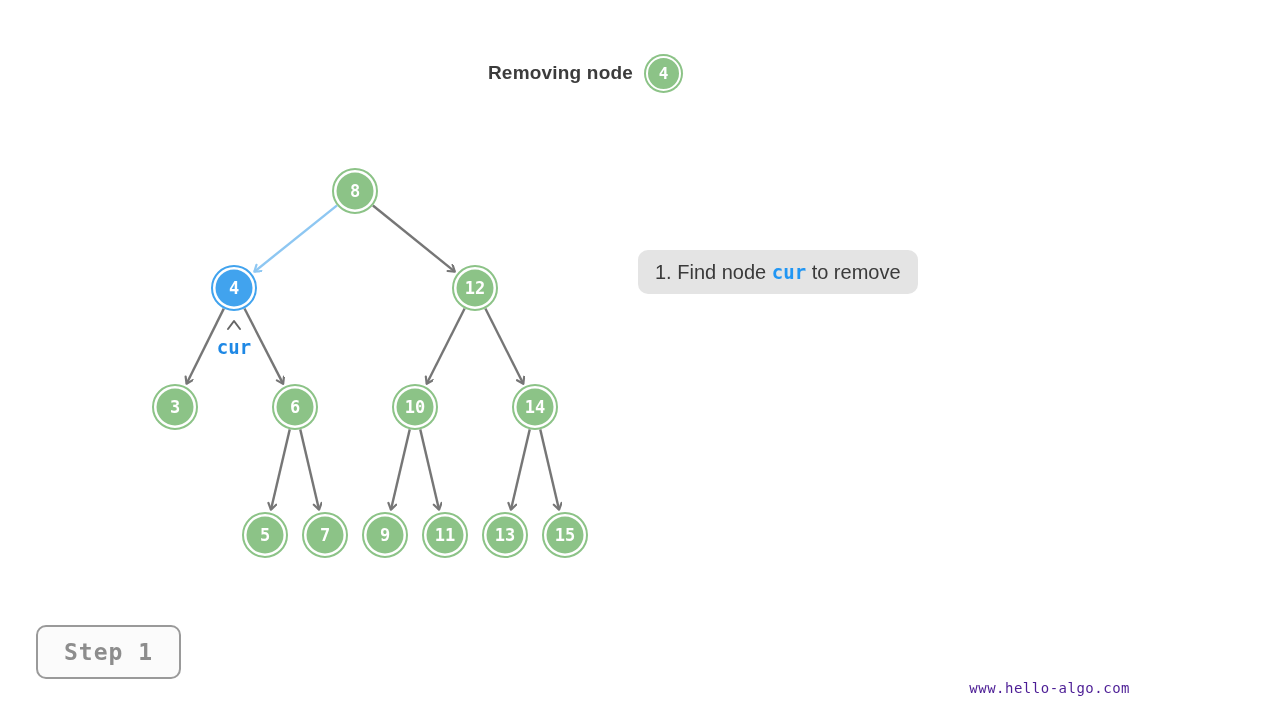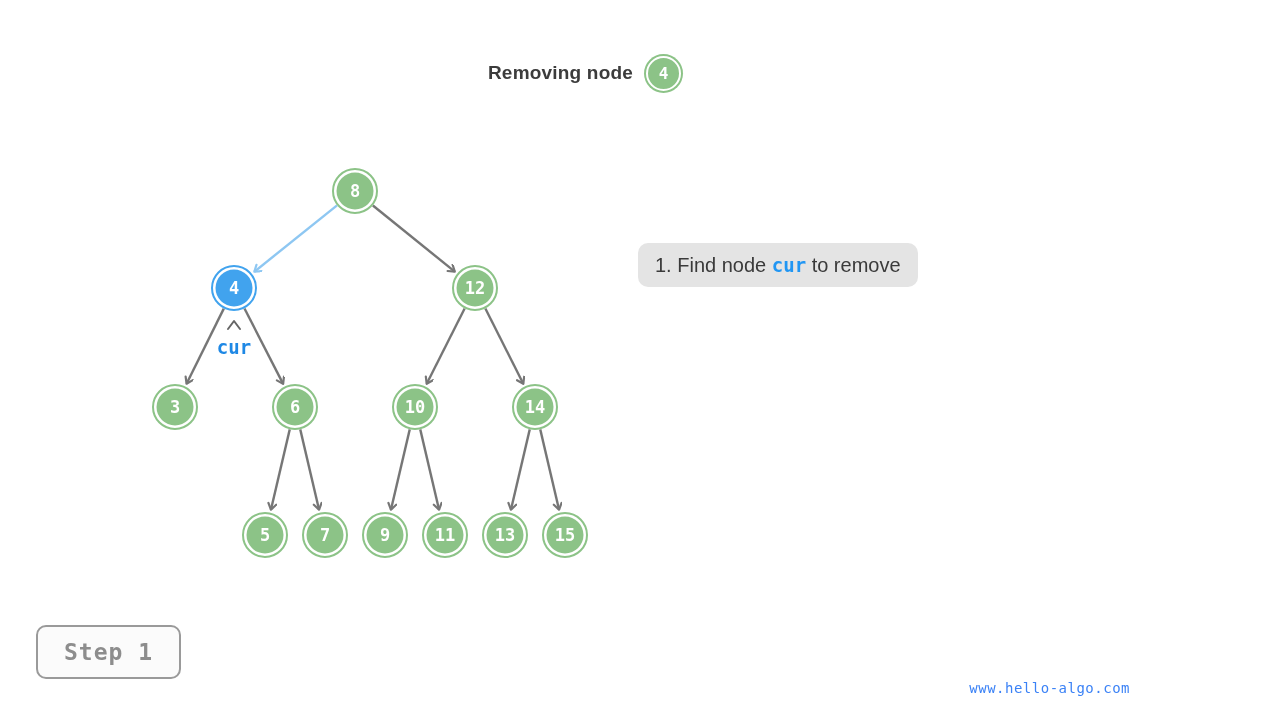--- a/index.html
+++ b/index.html
@@ -48,21 +48,21 @@
   #tree-svg {
     position: absolute;
     left: 0;
     top: 0;
   }
 
   
   .callout {
     position: absolute;
     left: 638px;
-    top: 243px;
+    top: 250px;
     height: 44px;
     line-height: 44px;
     padding: 0 17px;
     border-radius: 10px;
     font-size: 20px;
     color: #3a3a3a;
     white-space: nowrap;
     text-align: right;
   }
   .callout .cur {
@@ -91,21 +91,21 @@
     letter-spacing: 1px;
   }
 
   
   .watermark {
     position: absolute;
     right: 42px;
     bottom: 24px;
     font-family: "DejaVu Sans Mono", monospace;
     font-size: 14px;
-    color: #3b82f6;
+    color: #4c1d95;
     letter-spacing: 0.5px;
   }
 </style>
 </head>
 <body>
 
 <div class="page">
 
   <div class="title">
     <span>Removing node</span>

